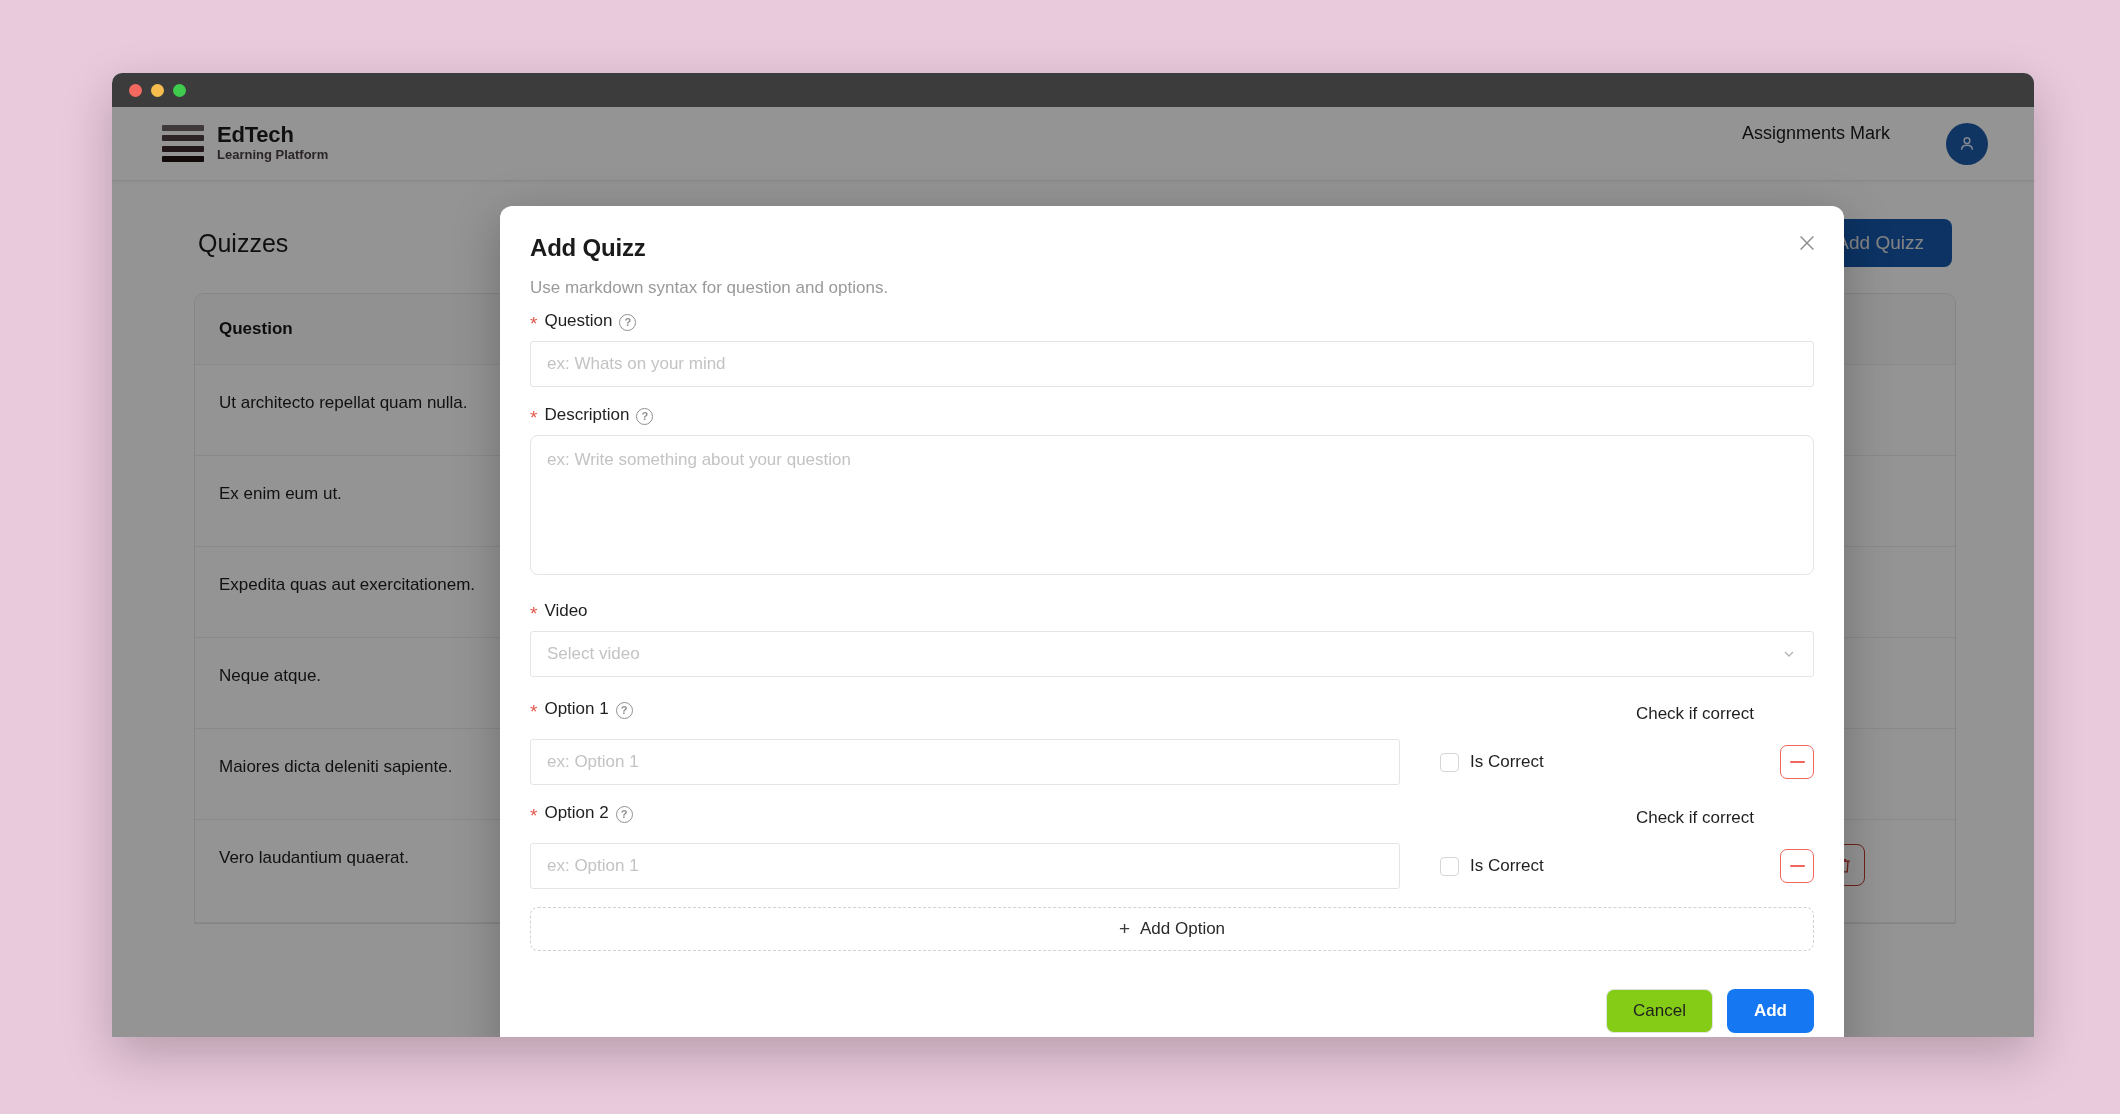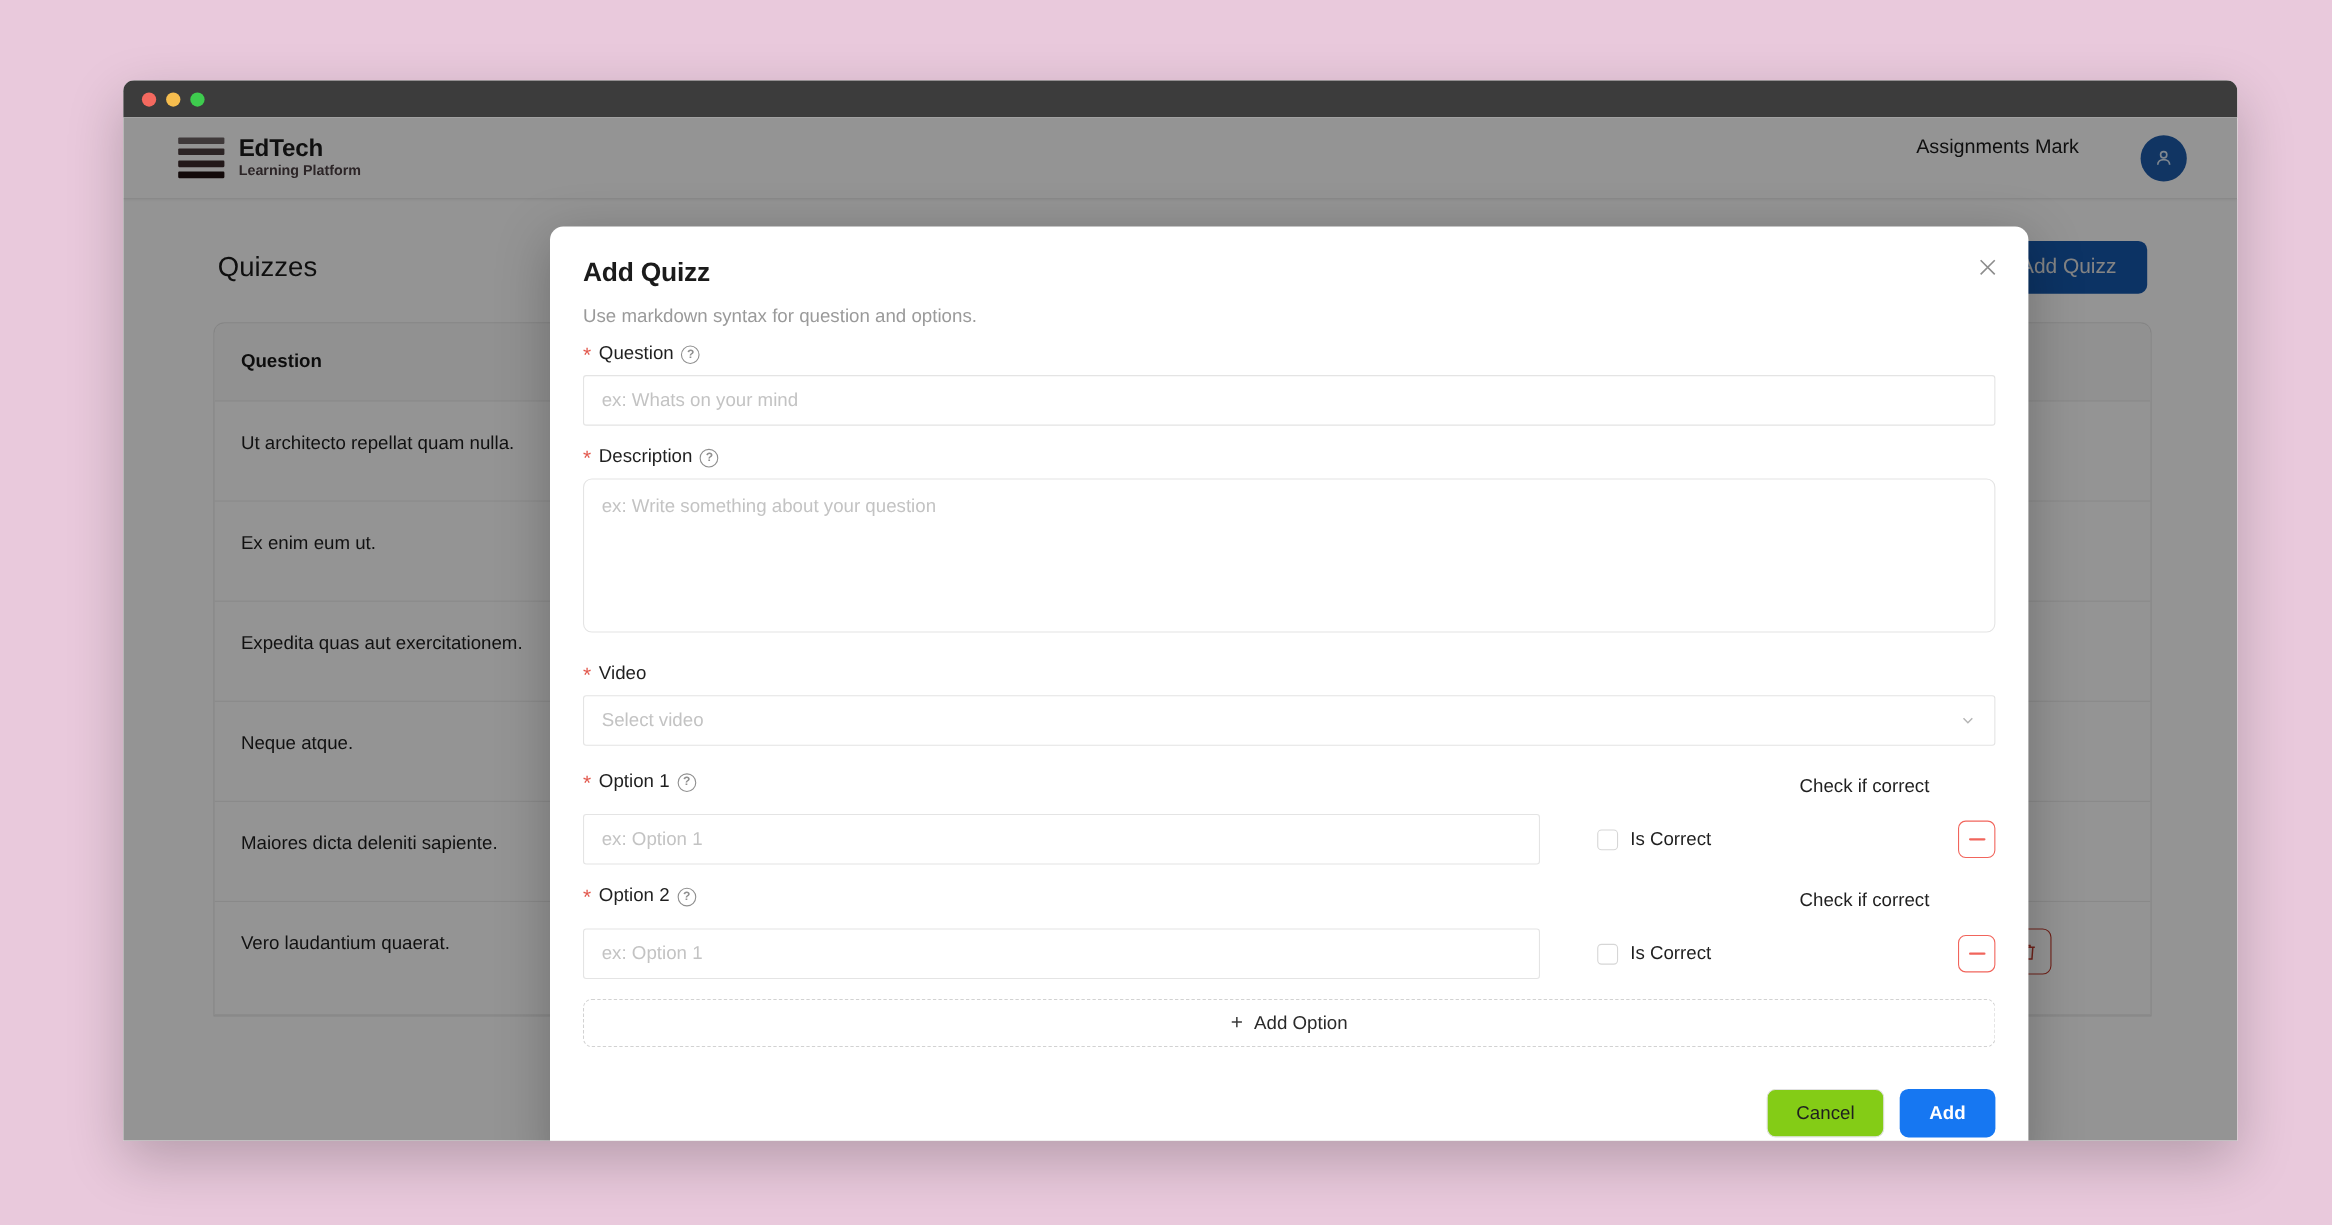--- a/index.html
+++ b/index.html
@@ -179,21 +179,21 @@
   .block { margin-bottom: 22px; }
   .block.tight { margin-bottom: 18px; }
 
   
   .option-block { margin-bottom: 18px; }
   .option-head {
     display: flex; align-items: center; justify-content: space-between;
     margin-bottom: 10px;
   }
   .check-label { font-size: 17px; color: #1f1f1f; margin-right: 60px; }
-  .option-row { display: flex; align-items: center; gap: 12px; }
+  .option-row { display: flex; align-items: center; gap: 0; }
   .option-row .text-input { flex: 0 0 870px; }
   .check-wrap {
     display: flex; align-items: center; gap: 11px;
     margin-left: 40px; width: 150px;
   }
   .cbox {
     width: 19px; height: 19px; border: 1px solid #d6d6d6; border-radius: 4px;
     background: #fff; cursor: pointer;
   }
   .cbox-text { font-size: 17px; color: #1f1f1f; }

